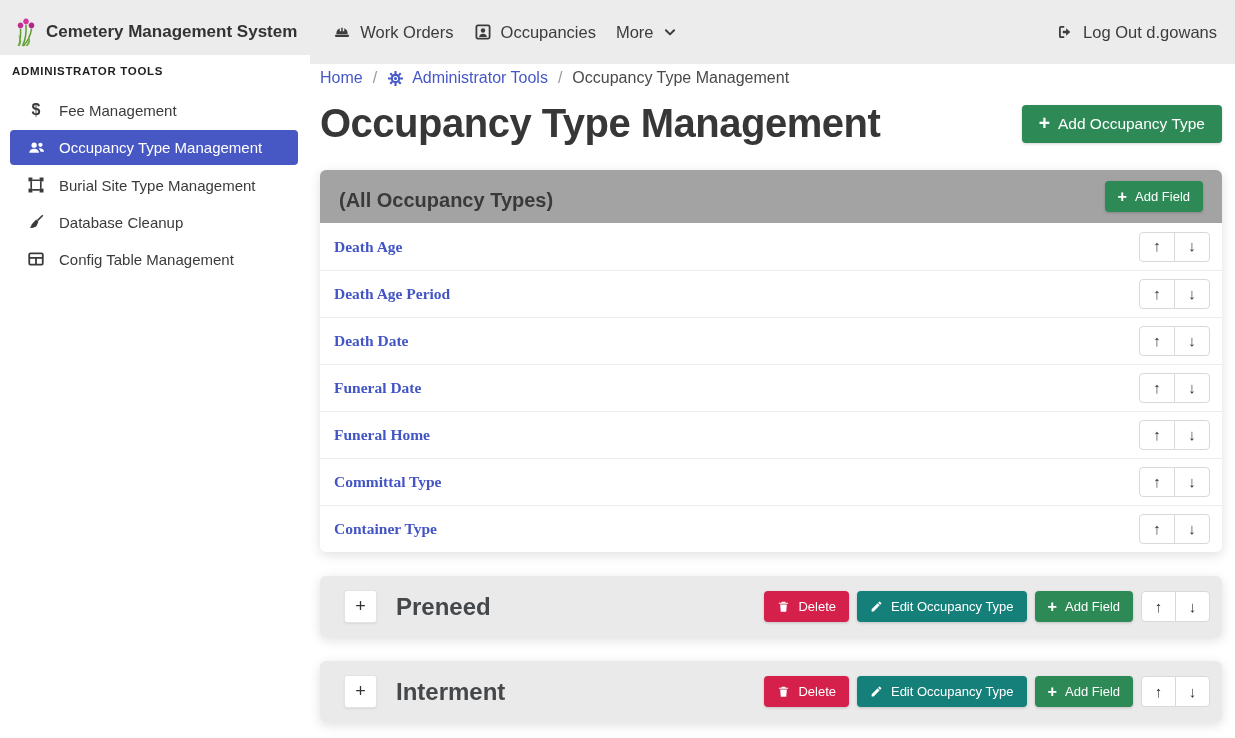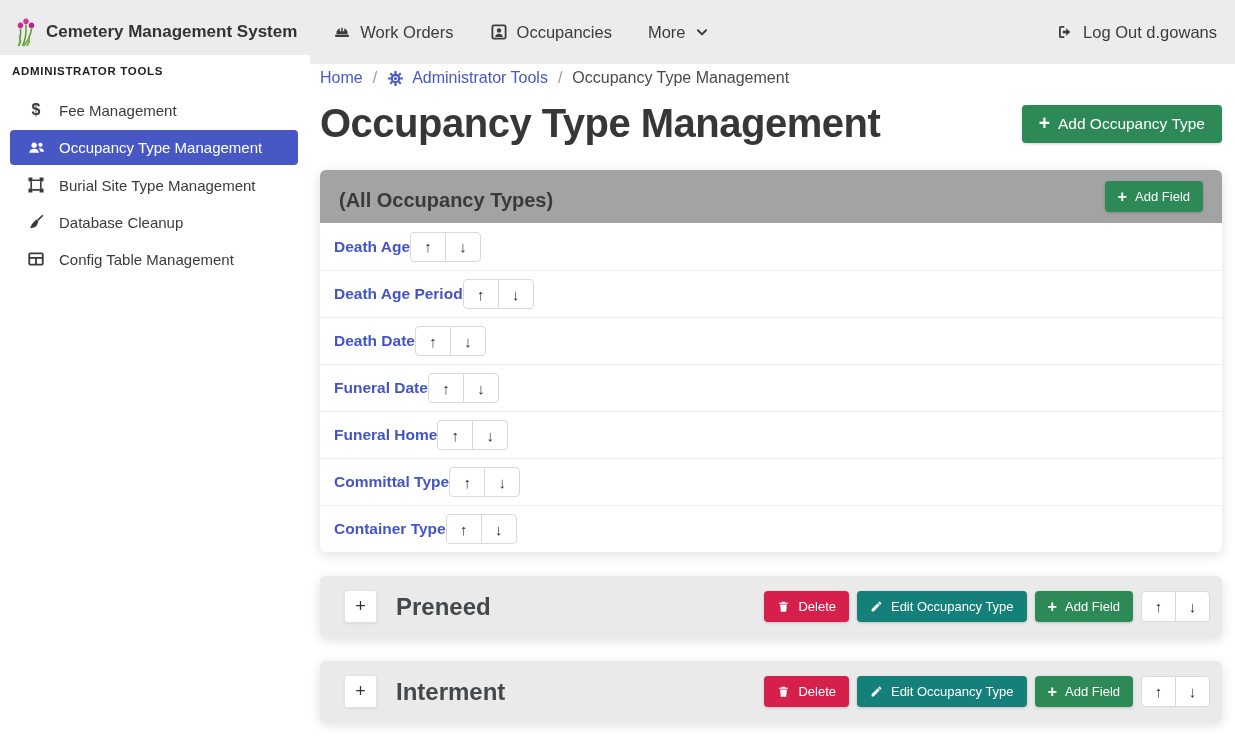--- a/index.html
+++ b/index.html
@@ -4,21 +4,21 @@
 <style>
   * { margin:0; padding:0; box-sizing:border-box; }
   html,body { width:1235px; height:738px; overflow:hidden; background:#fff;
               font-family:"Liberation Sans", sans-serif; color:#3a3a3a; }
 
   
   .navbar { height:64px; background:#ececec; display:flex; align-items:center;
             padding:0 18px 0 14px; }
   .brand { display:flex; align-items:center; gap:10px; cursor:pointer; }
   .brand-title { font-size:17px; font-weight:bold; color:#333; }
-  .nav-links { display:flex; align-items:center; margin-left:36px; gap:36px;text-align:right; }
+  .nav-links { display:flex; align-items:center; margin-left:36px; gap:20px;text-align:right; }
   .nav-link { display:flex; align-items:center; gap:9px; font-size:16.5px; color:#3c3c3c; cursor:pointer; }
   .nav-link .icn { display:inline-flex; }
   .nav-right { margin-left:auto; }
   .icn svg { display:block; }
 
   
   .sidebar { position:absolute; top:55px; left:0; width:310px; bottom:0; background:#fff; padding-top:8px; }
   .side-heading { font-size:11.5px; font-weight:bold; letter-spacing:.06em; color:#1f1f1f;
                   padding:0 12px; margin:2px 0 16px; text-transform:uppercase; }
   .side-item { display:flex; align-items:center; gap:13px; margin:3px 12px 3px 10px;
@@ -49,22 +49,22 @@
   .btn-lg { font-size:15.5px; padding:10px 17px; }
   .btn-sm { font-size:13px; padding:8px 13px; }
   .plus-glyph { font-weight:bold; font-size:1.25em; line-height:.8; }
 
   
   .panel { margin-top:24px; border-radius:6px; background:#fff; overflow:hidden;
            box-shadow:0 3px 12px rgba(0,0,0,.13); }
   .panel-header { background:#a3a3a3; padding:11px 19px; display:flex; align-items:flex-end;
                   justify-content:space-between; }
   .panel-title { font-size:20px; font-weight:600; color:#3a3a3a; }
-  .field-row { display:flex; align-items:center; justify-content:flex-start;
-               padding:8px 12px 8px 14px; border-top:1px solid #ededed; height:47px; }
+  .field-row { display:flex; align-items:center; justify-content:space-between;
+               padding:8px 12px 8px 14px; border-top:1px solid #ededed; height:47px;font-family:Liberation Serif, serif; }
   .field-link { color:#4355c5; font-weight:bold; font-size:15.5px; cursor:pointer; }
 
   .arrow-group { display:inline-flex; }
   .arrow-btn { width:36px; height:30px; background:#fff; border:1px solid #d9d9d9;
                color:#333; font-size:15px; display:inline-flex; align-items:center;
                justify-content:center; cursor:pointer; font-family:inherit; }
   .arrow-btn.up { border-radius:4px 0 0 4px; }
   .arrow-btn.down { border-radius:0 4px 4px 0; margin-left:-1px; }
 
   

